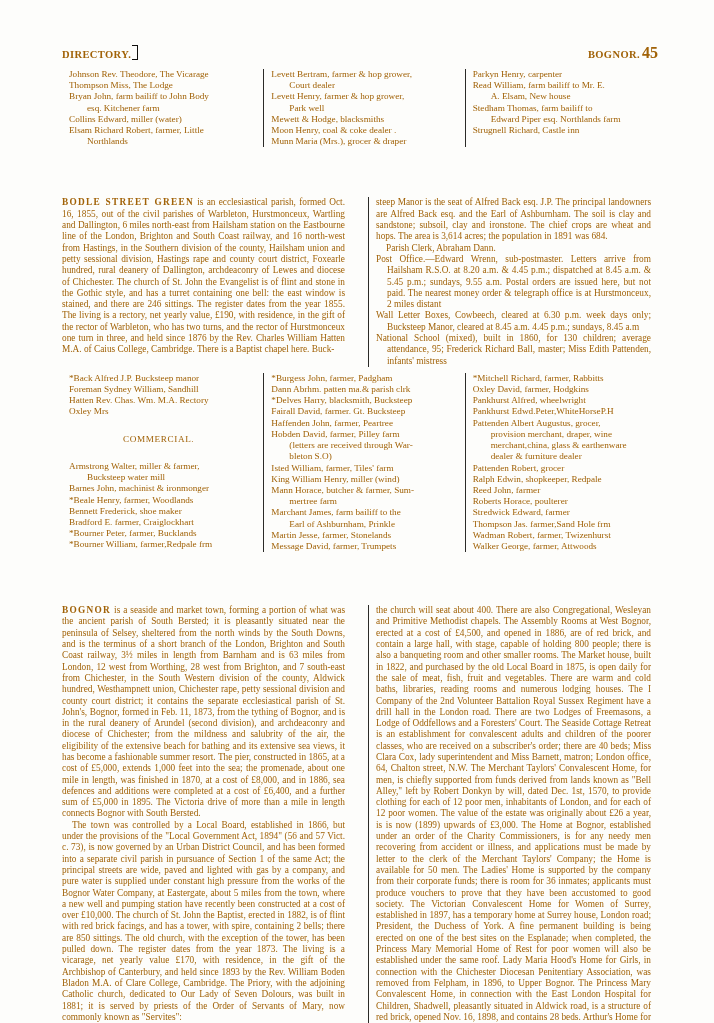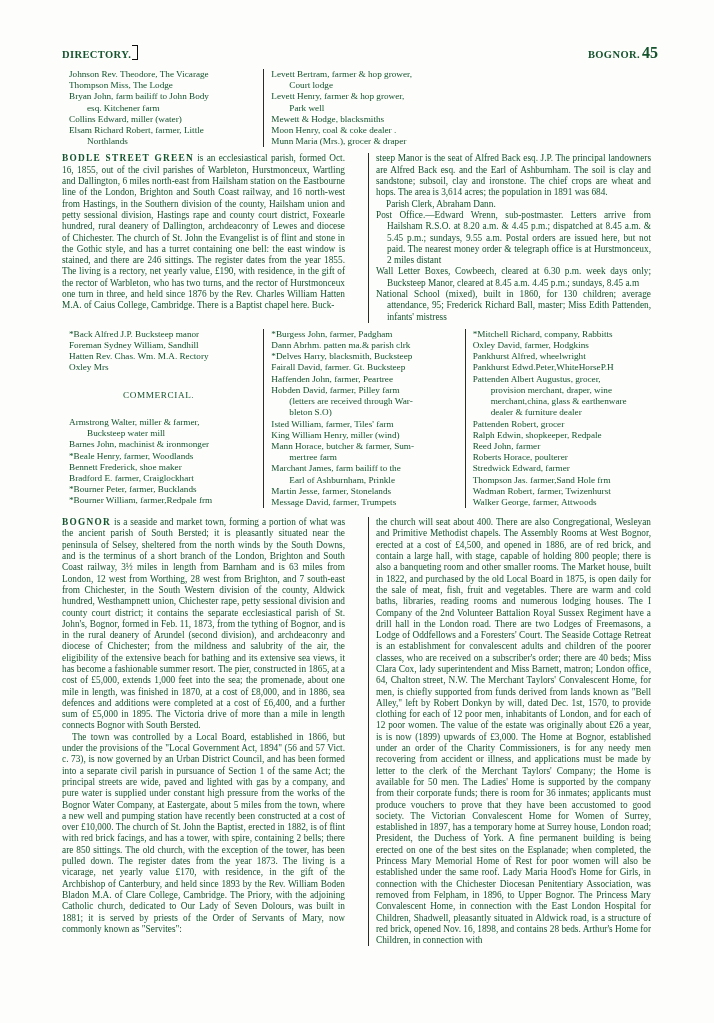--- a/index.html
+++ b/index.html
@@ -6,21 +6,21 @@
     margin: 0;
     padding: 0;
     background: #ffffff;
   }
   .page {
     position: relative;
     width: 714px;
     height: 1023px;
     background: #fdfdfb;
     font-family: "Liberation Serif", "DejaVu Serif", serif;
-    color: #14532d;
+    color: #a16207;
     overflow: hidden;
     box-sizing: border-box;
   }
   .sheet {
     position: absolute;
     left: 62px;
     top: 44px;
     width: 596px;
   }
 
@@ -65,20 +65,21 @@
   
   .cols3 {
     display: grid;
     grid-template-columns: 1fr 1fr 1fr;
     column-gap: 8px;
   }
   .cols2 {
     display: grid;
     grid-template-columns: 1fr 1fr;
     column-gap: 16px;
+    margin-top: 44px;
   }
   .col {
     padding: 0 7px;
     box-sizing: border-box;
   }
   .rule-l { border-left: 1px solid #2b2a27; }
 
   
   .entries {
     font-size: 9.2px;
@@ -145,26 +146,34 @@
         <div class="entry">Johnson Rev. Theodore, The Vicarage</div>
         <div class="entry">Thompson Miss, The Lodge</div>
         <div class="entry">Bryan John, farm bailiff to John Body</div>
         <div class="entry cont">esq. Kitchener farm</div>
         <div class="entry">Collins Edward, miller (water)</div>
         <div class="entry">Elsam Richard Robert, farmer, Little</div>
         <div class="entry cont">Northlands</div>
       </div>
       <div class="col rule-l">
         <div class="entry">Levett Bertram, farmer &amp; hop grower,</div>
-        <div class="entry cont">Court lodge</div>
+        <div class="entry cont">Court dealer</div>
         <div class="entry">Levett Henry, farmer &amp; hop grower,</div>
         <div class="entry cont">Park well</div>
         <div class="entry">Mewett &amp; Hodge, blacksmiths</div>
         <div class="entry">Moon Henry, coal &amp; coke dealer .</div>
         <div class="entry">Munn Maria (Mrs.), grocer &amp; draper</div>
+      </div>
+      <div class="col rule-l">
+        <div class="entry">Parkyn Henry, carpenter</div>
+        <div class="entry">Read William, farm bailiff to Mr. E.</div>
+        <div class="entry cont">A. Elsam, New house</div>
+        <div class="entry">Stedham Thomas, farm bailiff to</div>
+        <div class="entry cont">Edward Piper esq. Northlands farm</div>
+        <div class="entry">Strugnell Richard, Castle inn</div>
       </div>
     </div>
 
     <div class="spacer-sm"></div>
 
     <div class="cols2">
       <div class="col" style="padding-left:0">
         <p class="prose"><span class="hdword">BODLE STREET GREEN</span> <span>is an ecclesiastical parish, formed Oct. 16, 1855, out of the civil parishes of Warbleton, Hurstmonceux, Wartling and Dallington, 6 miles north-east from Hailsham station on the Eastbourne line of the London, Brighton and South Coast railway, and 16 north-west from Hastings, in the Southern division of the county, Hailsham union and petty sessional division, Hastings rape and county court district, Foxearle hundred, rural deanery of Dallington, archdeaconry of Lewes and diocese of Chichester. The church of St. John the Evangelist is of flint and stone in the Gothic style, and has a turret containing one bell: the east window is stained, and there are 246 sittings. The register dates from the year 1855. The living is a rectory, net yearly value, £190, with residence, in the gift of the rector of Warbleton, who has two turns, and the rector of Hurstmonceux one turn in three, and held since 1876 by the Rev. Charles William Hatten M.A. of Caius College, Cambridge. There is a Baptist chapel here. Buck-</span></p>
       </div>
       <div class="col rule-l">
@@ -209,21 +218,21 @@
         <div class="entry">King William Henry, miller (wind)</div>
         <div class="entry">Mann Horace, butcher &amp; farmer, Sum-</div>
         <div class="entry cont">mertree farm</div>
         <div class="entry">Marchant James, farm bailiff to the</div>
         <div class="entry cont">Earl of Ashburnham, Prinkle</div>
         <div class="entry">Martin Jesse, farmer, Stonelands</div>
         <div class="entry">Message David, farmer, Trumpets</div>
       </div>
 
       <div class="col rule-l">
-        <div class="entry">*Mitchell Richard, company, Rabbitts</div>
+        <div class="entry">*Mitchell Richard, farmer, Rabbitts</div>
         <div class="entry">Oxley David, farmer, Hodgkins</div>
         <div class="entry">Pankhurst Alfred, wheelwright</div>
         <div class="entry">Pankhurst Edwd.Peter,WhiteHorseP.H</div>
         <div class="entry">Pattenden Albert Augustus, grocer,</div>
         <div class="entry cont">provision merchant, draper, wine</div>
         <div class="entry cont">merchant,china, glass &amp; earthenware</div>
         <div class="entry cont">dealer &amp; furniture dealer</div>
         <div class="entry">Pattenden Robert, grocer</div>
         <div class="entry">Ralph Edwin, shopkeeper, Redpale</div>
         <div class="entry">Reed John, farmer</div>

